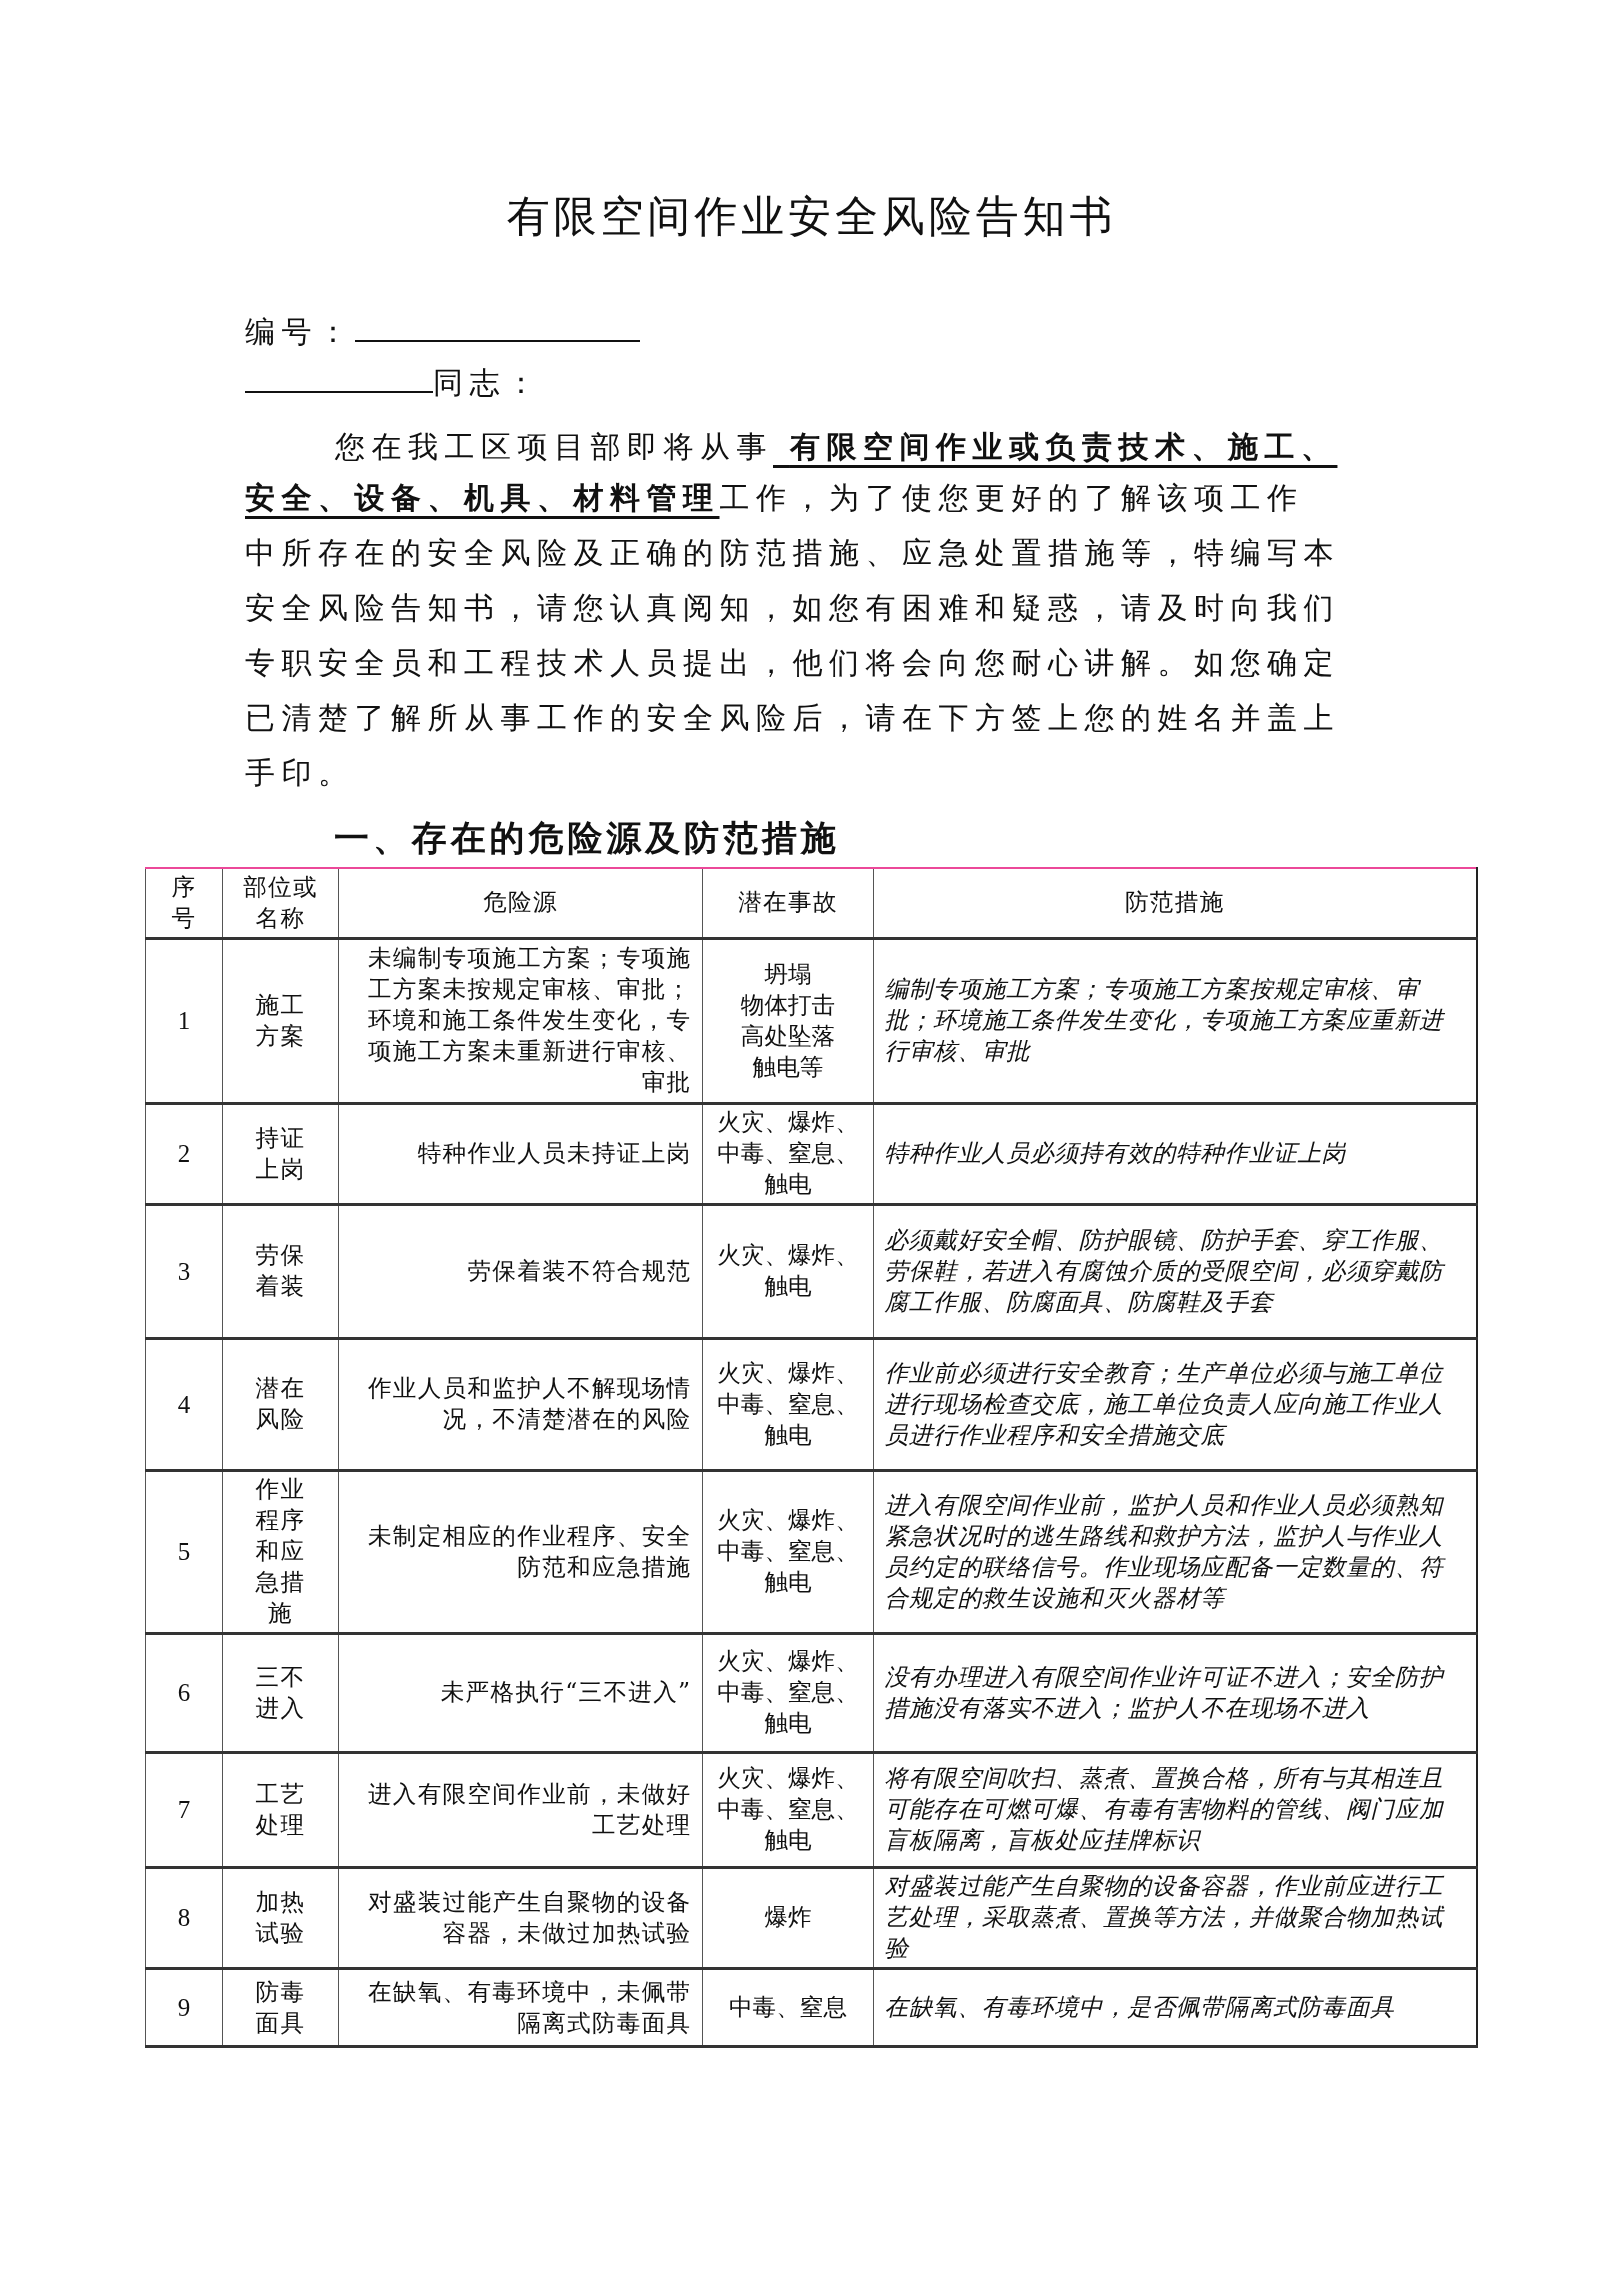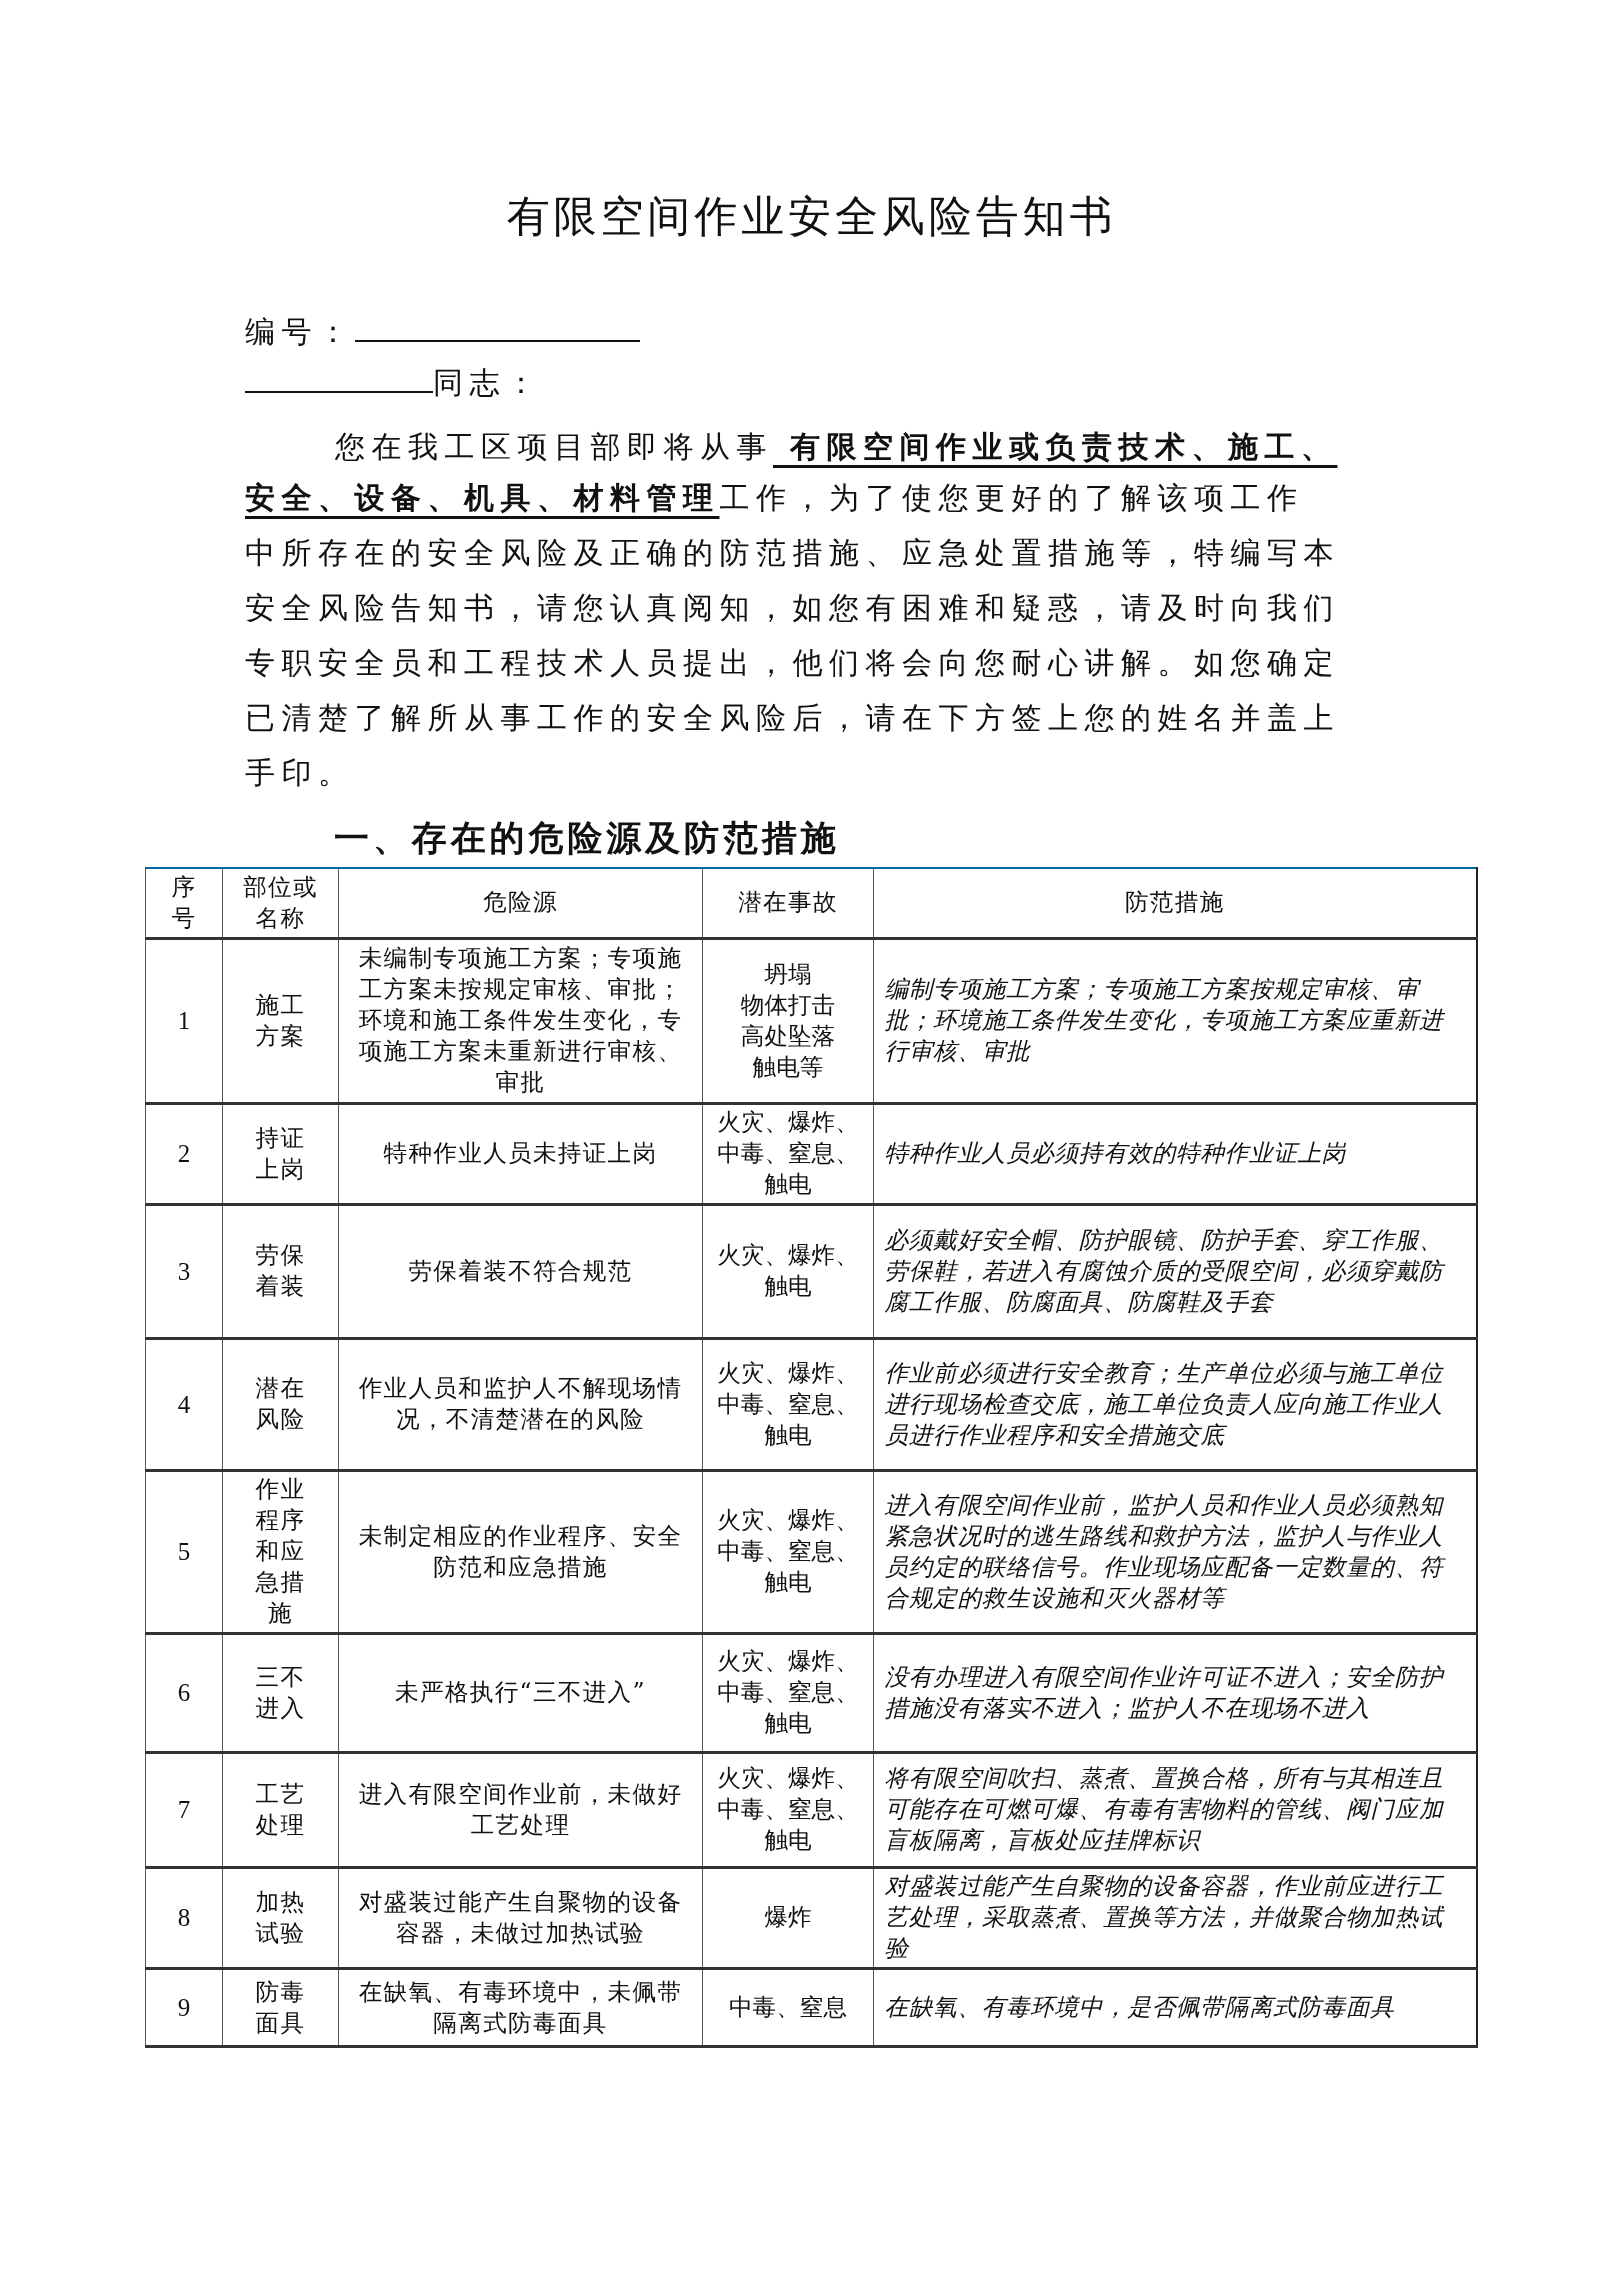--- a/index.html
+++ b/index.html
@@ -9,24 +9,24 @@
                font-size:43px; letter-spacing:3.9px; font-family:"DejaVu Sans","Liberation Sans",sans-serif; font-weight:normal; }
   .line { position:absolute; left:245px; font-size:30px; letter-spacing:6.5px; white-space:nowrap; line-height:47px; }
   .blank { display:inline-block; border-bottom:2.6px solid #111; vertical-align:baseline; height:0; }
   .ul-bold { font-weight:bold; text-decoration:underline; text-decoration-thickness:2.6px; text-underline-offset:7.9px; }
   .section-title { position:absolute; left:334px; top:815px; font-size:35px; font-weight:bold; letter-spacing:3.9px;
                    font-family:"DejaVu Sans","Liberation Sans",sans-serif; }
   table.risk { position:absolute; left:145px; top:867px; width:1331px; border-collapse:collapse; table-layout:fixed;
                font-size:23.6px; line-height:31px; }
   table.risk td, table.risk th { border:1.3px solid #555; padding:2.6px 10.5px; vertical-align:middle; font-weight:normal; }
   table.risk tr.row td { border-top:3.3px solid #333; }
-  table.risk { border-right:2.6px solid #222; border-bottom:3.3px solid #333; border-top:2px solid #0369a1; }
+  table.risk { border-right:2.6px solid #222; border-bottom:3.3px solid #333; border-top:2px solid #ec4899; }
   .c-num { text-align:center; font-family:"Liberation Serif",serif; font-size:25px; }
   .c-part { text-align:center; padding:2.6px 6.5px !important; letter-spacing:1.3px; }
-  .c-hazard { text-align:center; letter-spacing:1.3px; }
+  .c-hazard { text-align:right; letter-spacing:1.3px; }
   .c-acc { text-align:center; letter-spacing:0px; padding:2.6px 3.9px !important; }
   .c-meas { text-align:left; letter-spacing:0.7px;font-style:italic; }
   th { text-align:center; letter-spacing:1.3px; }
 </style>
 </head>
 <body>
 
 <div class="doc-title">有限空间作业安全风险告知书</div>
 
 <div class="line" style="top:308px;">

